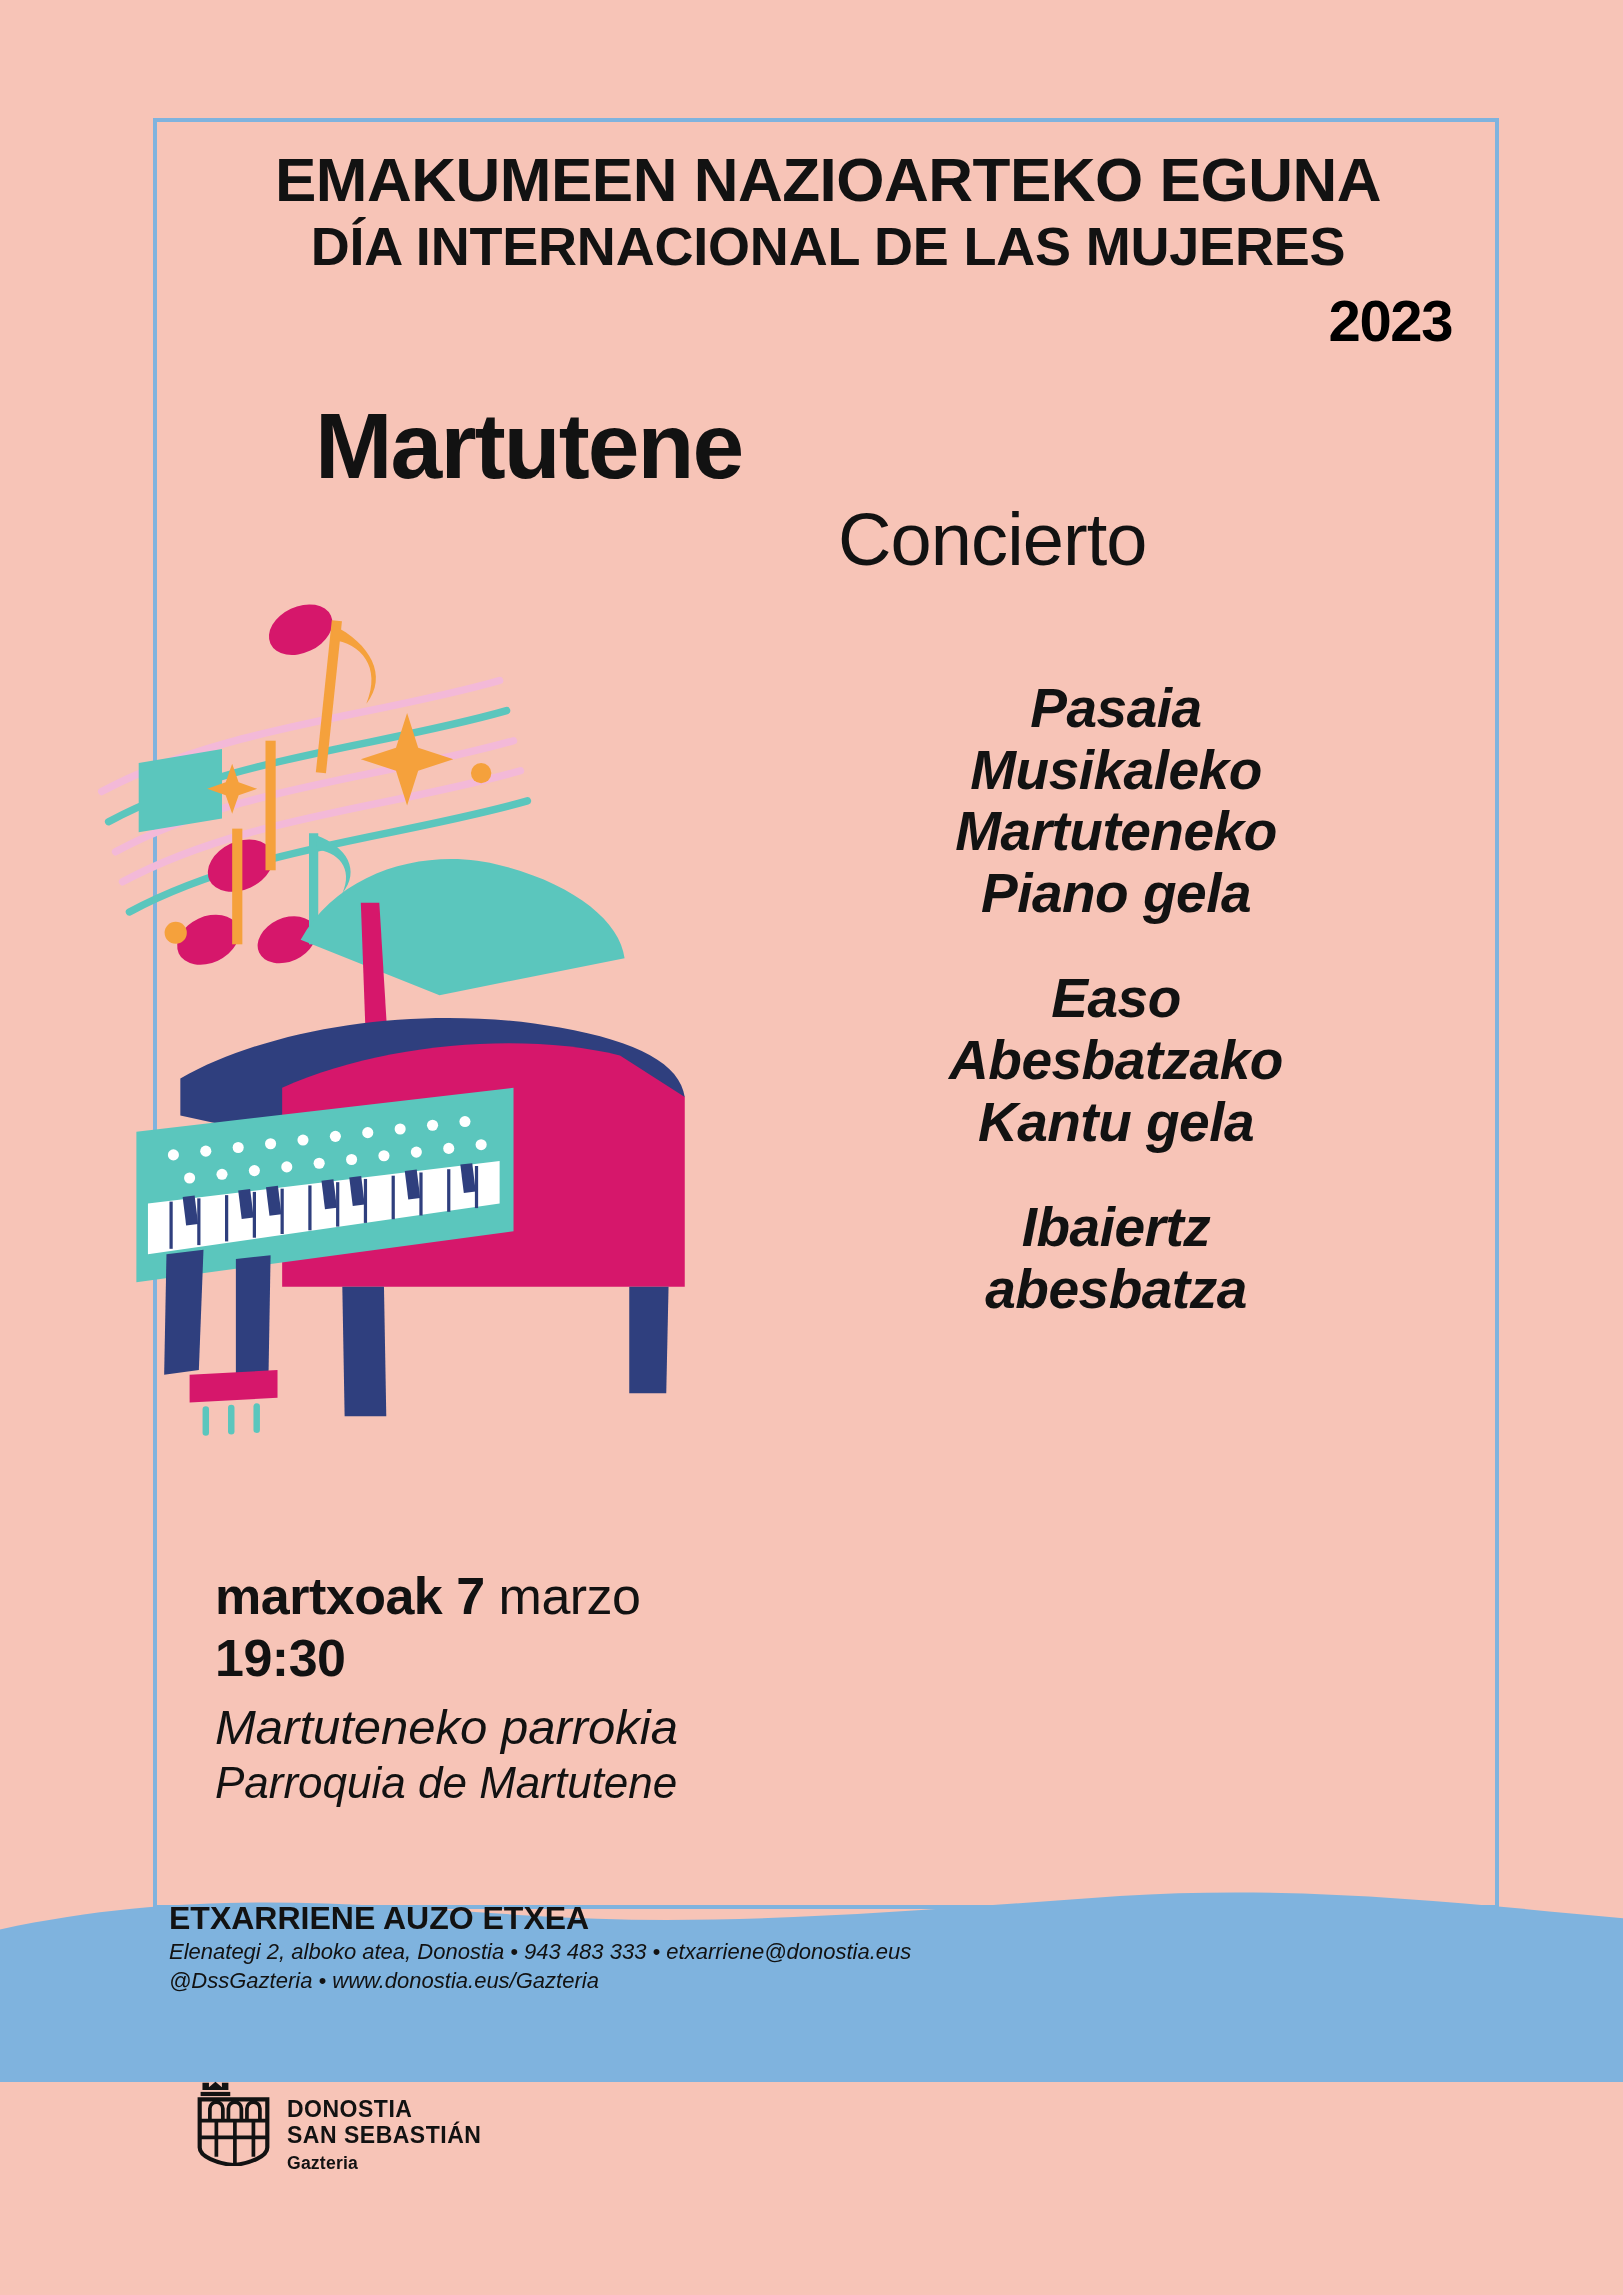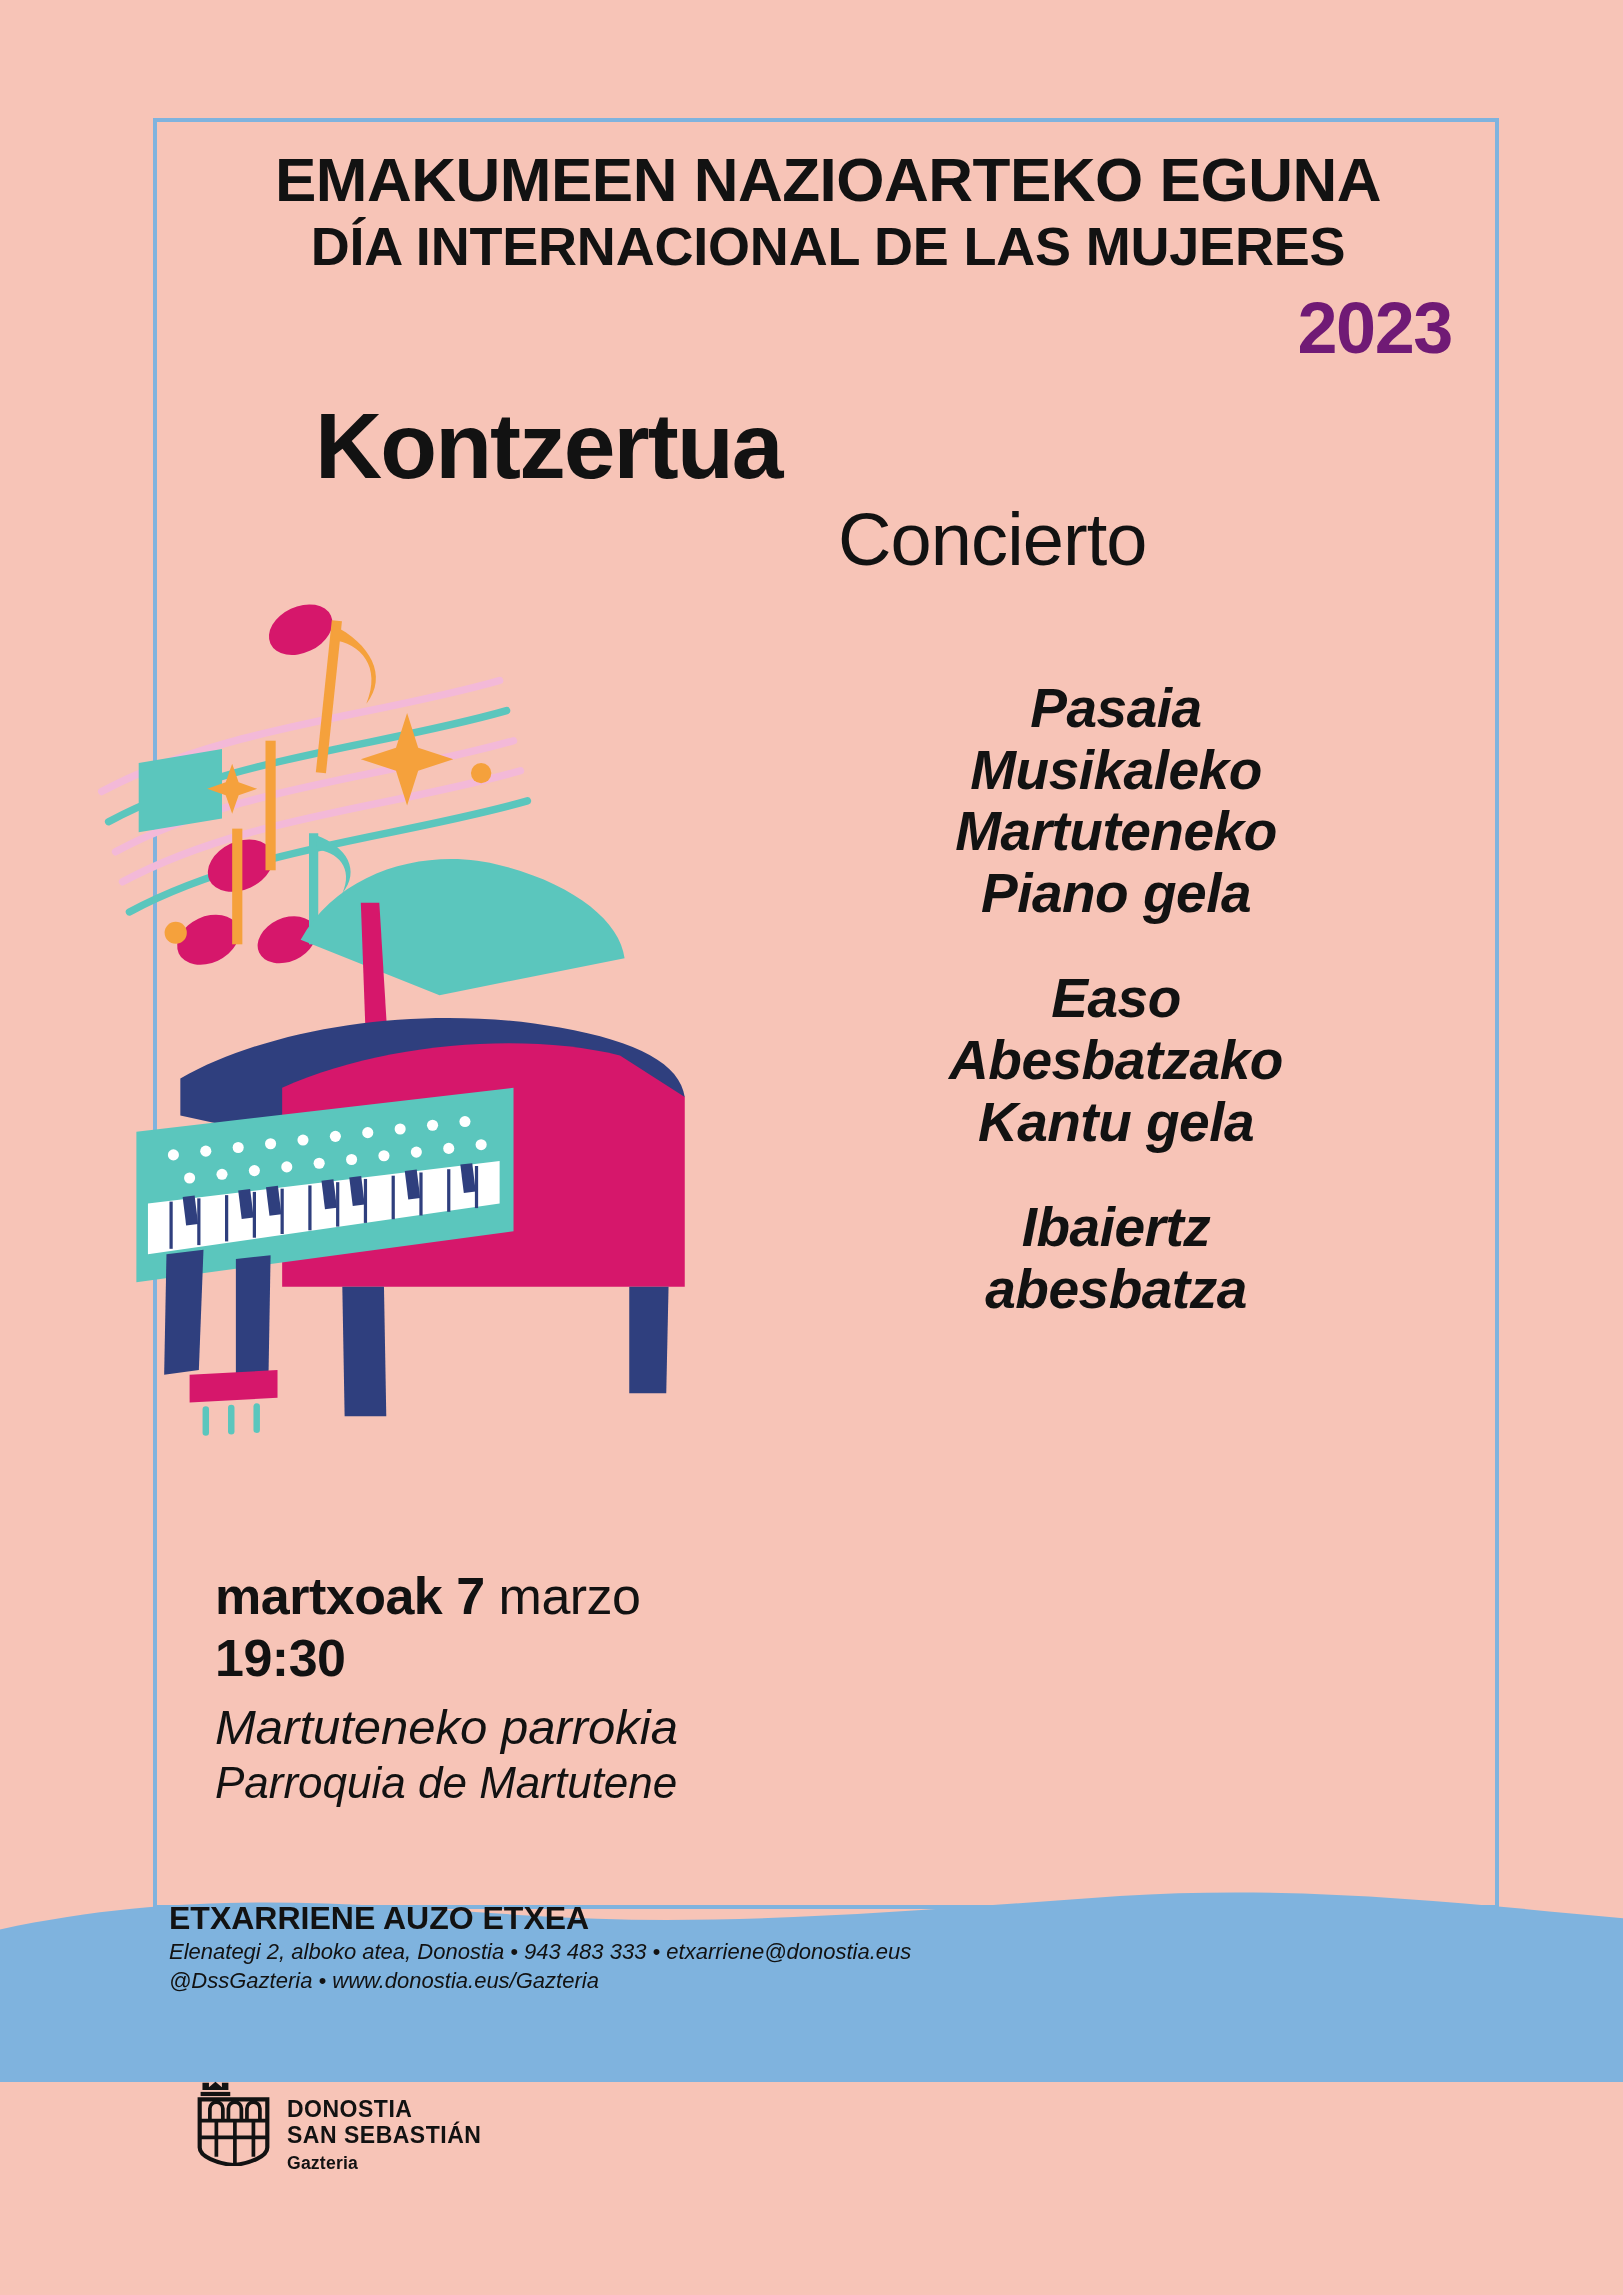--- a/index.html
+++ b/index.html
@@ -68,23 +68,23 @@
     letter-spacing: -0.2px;
     line-height: 1.05;
     margin-top: 6.5px;
     white-space: nowrap;
   }
 
   .year {
     position: absolute;
     right: 171px;
     top: 287px;
-    font-size: 72px;
-    font-weight: bold;
-    color: #701a75;
+    font-size: 58px;
+    font-weight: bold;
+    color: #000000;
     letter-spacing: -1.4px;
   }
 
   .kontzertua {
     position: absolute;
     left: 315px;
     top: 393px;
     font-size: 93px;
     font-weight: bold;
     color: #121212;
@@ -211,21 +211,21 @@
 
 <div class="content">
 
   <div class="title-block">
     <div class="t-eu">EMAKUMEEN NAZIOARTEKO EGUNA</div>
     <div class="t-es">DÍA INTERNACIONAL DE LAS MUJERES</div>
   </div>
 
   <div class="year">2023</div>
 
-  <div class="kontzertua">Kontzertua</div>
+  <div class="kontzertua">Martutene</div>
   <div class="concierto">Concierto</div>
 
   <svg class="illus" viewBox="0 0 1620 1960">
 
     <g fill="none" stroke-linecap="round">
       <path d="M40,440 C 300,300 620,280 900,200" stroke="#f3b9d8" stroke-width="16"></path>
       <path d="M55,505 C 315,365 635,345 915,265" stroke="#5bc6bd" stroke-width="16"></path>
       <path d="M70,570 C 330,430 650,410 930,330" stroke="#f3b9d8" stroke-width="16"></path>
       <path d="M85,635 C 345,495 665,475 945,395" stroke="#f3b9d8" stroke-width="16"></path>
       <path d="M100,700 C 360,560 680,540 960,460" stroke="#5bc6bd" stroke-width="16"></path>

